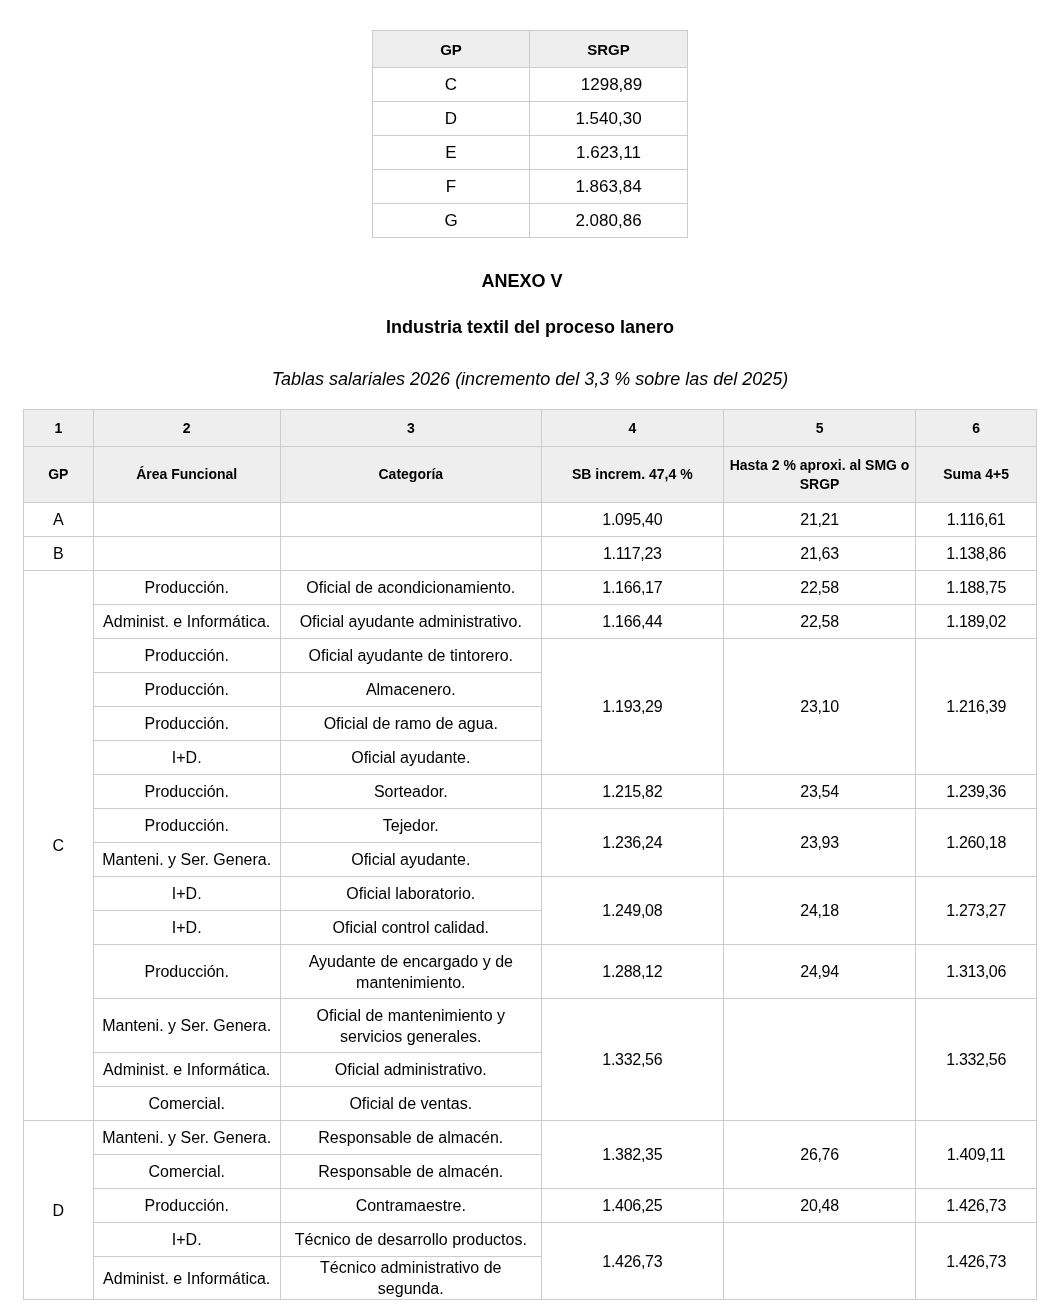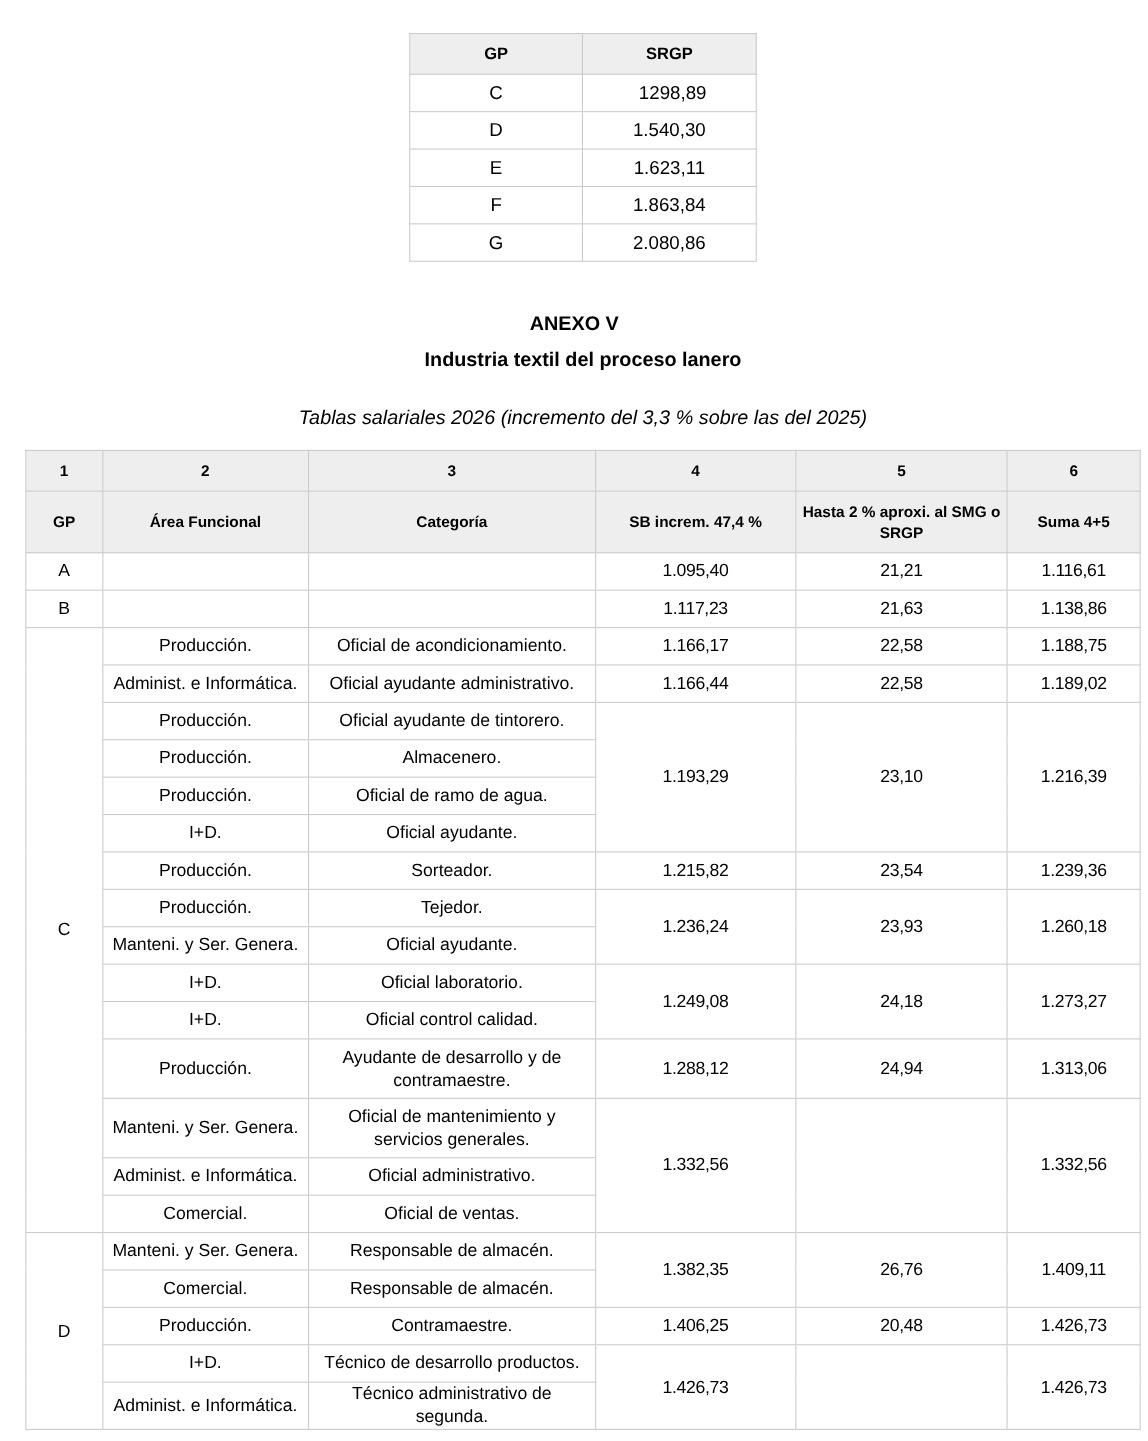--- a/index.html
+++ b/index.html
@@ -3,21 +3,21 @@
 <meta charset="utf-8">
 <style>
   html, body { margin: 0; padding: 0; background: #ffffff; }
   body { width: 1044px; height: 1310px; position: relative; font-family: "Liberation Sans", sans-serif; color: #000; }
   table { border-collapse: collapse; padding-left: 16px; }
   td, th { border: 1px solid #cccccc; }
   .srgp-table { position: absolute; left: 372px; top: 30px; width: 316px; }
   .srgp-table th { background: #eeeeee; font-weight: bold; font-size: 15px; height: 36px; padding: 0; }
   .srgp-table td { height: 33px; font-size: 17px; text-align: center; padding: 0; }
   .srgp-table .c-gp { width: 156px; }
-  .annex-title { position: absolute; left: 0; width: 1044px; top: 284px; text-align: center; font-weight: bold; font-size: 18px; }
+  .annex-title { position: absolute; left: 0; width: 1044px; top: 271px; text-align: center; font-weight: bold; font-size: 18px; }
   .annex-subtitle { position: absolute; left: 0; width: 1060px; top: 317px; text-align: center; font-weight: bold; font-size: 18px; }
   .annex-caption { position: absolute; left: 0; width: 1060px; top: 369px; text-align: center; font-style: italic; font-size: 18px; }
   .salary-table { position: absolute; left: 23px; top: 409px; width: 1014px; font-family: "Liberation Sans", sans-serif; }
   .salary-table th { background: #eeeeee; font-weight: bold; font-size: 14px; padding: 0 4px; text-align: center; line-height: 19px; }
   .salary-table .hrow-num th { height: 36px; }
   .salary-table .hrow-label th { height: 55px; }
   .salary-table td { font-size: 16px; line-height: 21px; padding: 0 6px; height: 33px; vertical-align: middle; }
   .salary-table td.center { text-align: center; }
   .salary-table td.left { text-align: center; }
   .salary-table td.tall { height: 53px; }
@@ -159,21 +159,21 @@
       <td class="center num" rowspan="2">1.249,08</td>
       <td class="center num" rowspan="2">24,18</td>
       <td class="center num" rowspan="2">1.273,27</td>
     </tr>
     <tr>
       <td class="left">I+D.</td>
       <td class="left">Oficial control calidad.</td>
     </tr>
     <tr>
       <td class="left tall">Producción.</td>
-      <td class="left tall">Ayudante de desarrollo y de contramaestre.</td>
+      <td class="left tall">Ayudante de encargado y de mantenimiento.</td>
       <td class="center num">1.288,12</td>
       <td class="center num">24,94</td>
       <td class="center num">1.313,06</td>
     </tr>
     <tr>
       <td class="left tall">Manteni. y Ser. Genera.</td>
       <td class="left tall">Oficial de mantenimiento y servicios generales.</td>
       <td class="center num" rowspan="3">1.332,56</td>
       <td class="center num" rowspan="3"></td>
       <td class="center num" rowspan="3">1.332,56</td>

